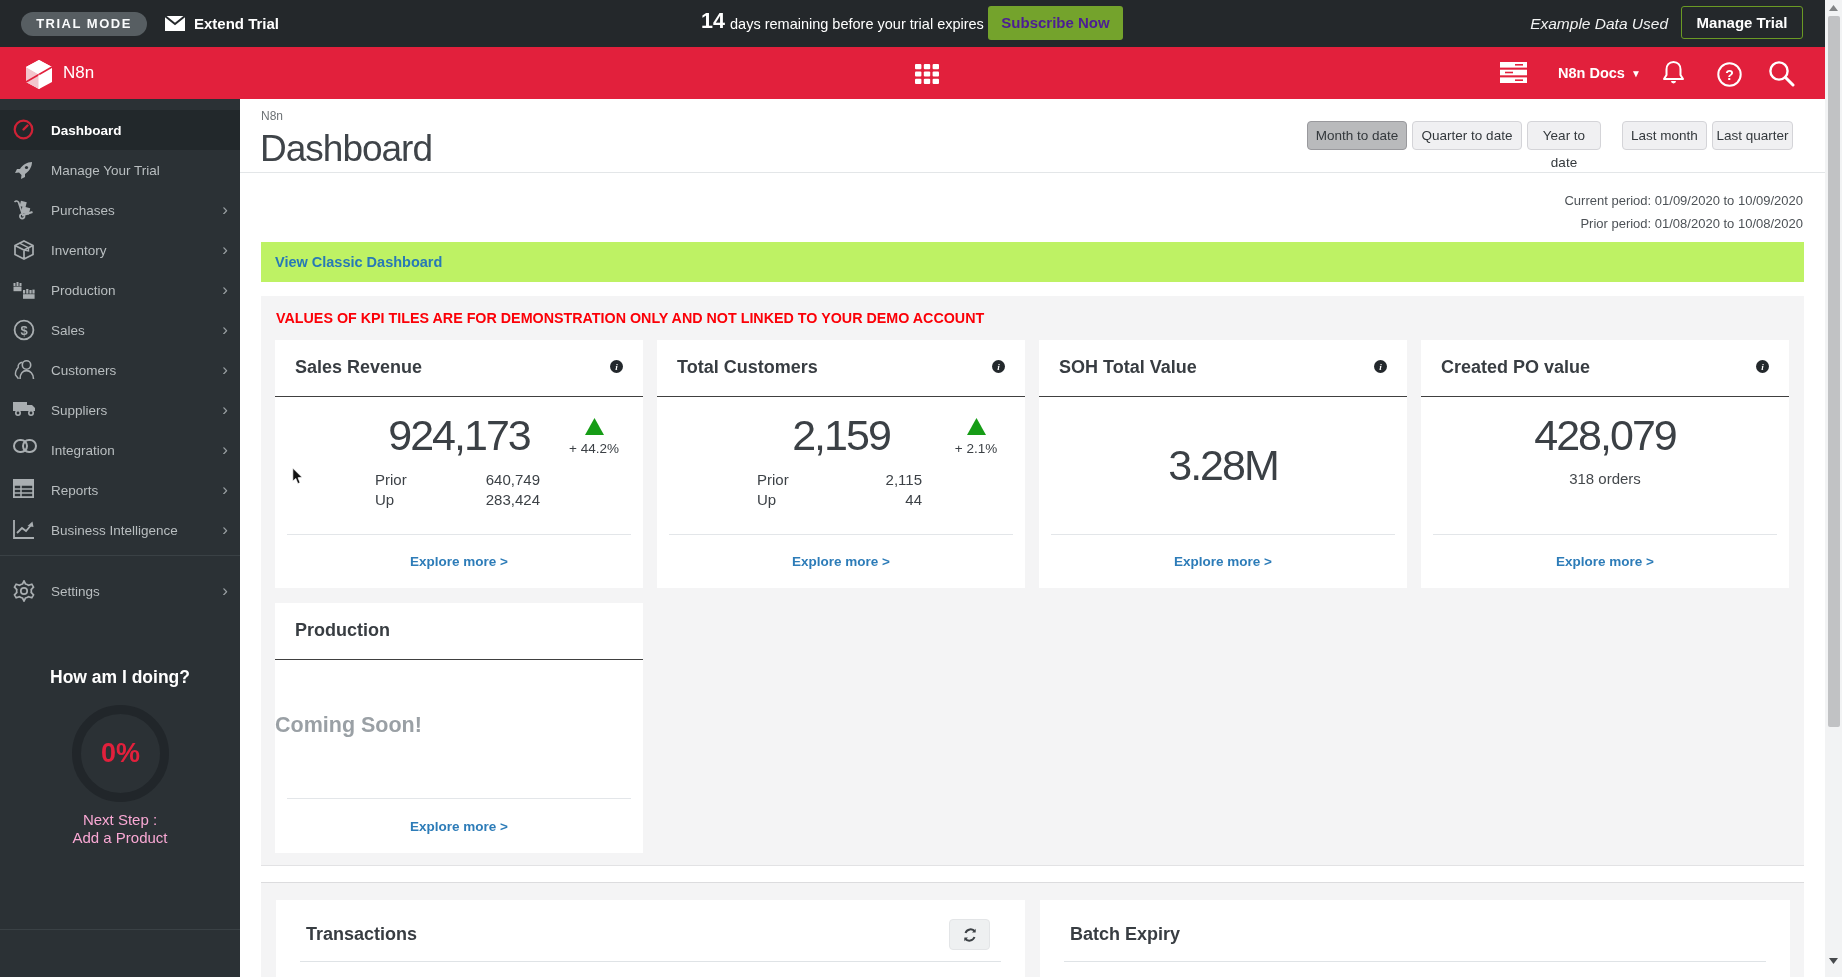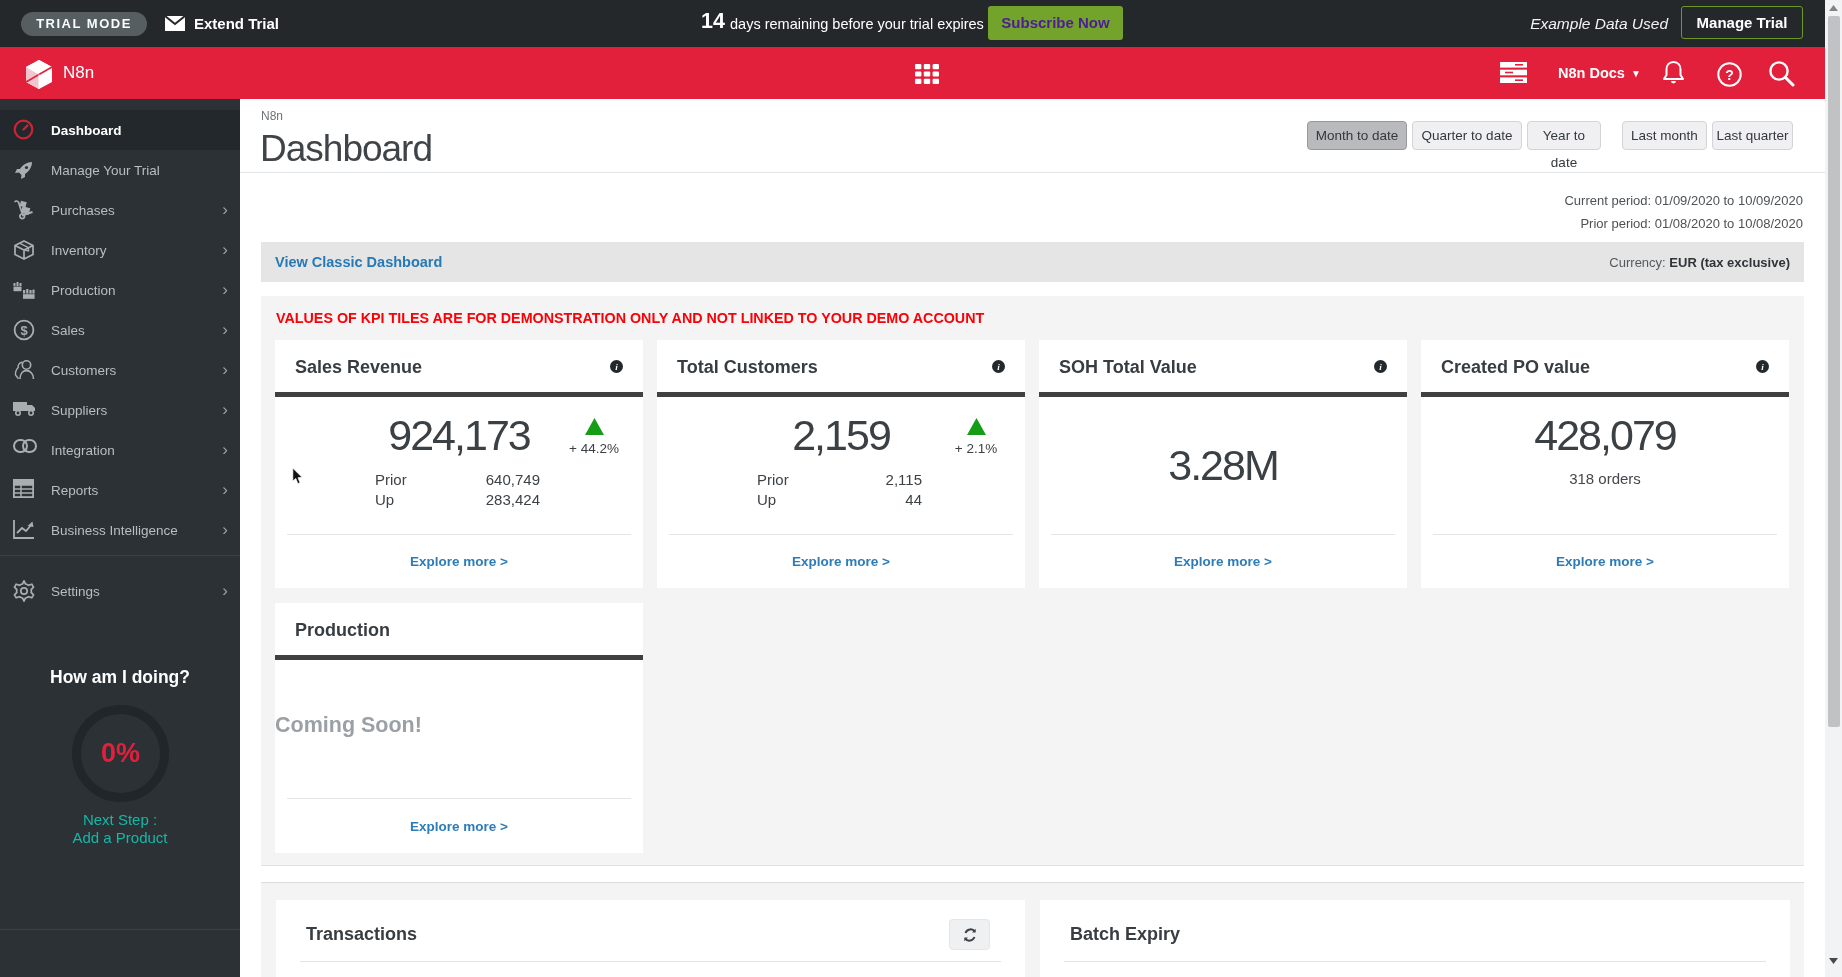--- a/index.html
+++ b/index.html
@@ -29,40 +29,40 @@
 #sidebar { left:0; top:99px; width:240px; height:878px; background:#2b3135; }
 .mitem { position:absolute; left:0; width:240px; height:40px; }
 .mitem .txt { position:absolute; left:51px; top:50%; transform:translateY(-50%); color:#b9bec0; font-size:13.5px; }
 .mitem .chev { position:absolute; right:12px; top:50%; transform:translateY(-50%); color:#9aa0a3; font-size:17px; font-weight:300; }
 .mitem .ic { position:absolute; left:13px; top:50%; transform:translateY(-50%); width:22px; height:22px; }
 #active-row { left:0; top:11px; width:240px; height:40px; background:#22282b; }
 .sdiv { position:absolute; left:0; width:240px; height:1px; background:#3a4145; }
 #howam { left:0; top:568px; width:240px; text-align:center; color:#fff; font-size:17.5px; font-weight:bold; }
 #ring { left:72px; top:606px; width:97px; height:97px; border-radius:50%; border:9px solid #21262a;
   display:flex; align-items:center; justify-content:center; color:#e2203c; font-size:27px; font-weight:bold; }
-#nextstep { left:0; top:712px; width:240px; text-align:center; color:#14b8a6; font-size:15px; line-height:18px; }
+#nextstep { left:0; top:712px; width:240px; text-align:center; color:#f9a8d4; font-size:15px; line-height:18px; }
 #collapse { left:0; top:831px; width:240px; height:46px; }
 #collapse .txt { position:absolute; left:50px; top:50%; transform:translateY(-50%); color:#9aa1a4; font-size:13.5px; }
 
 
 #main { left:240px; top:99px; width:1585px; height:878px; background:#fff; }
 #crumb { left:21px; top:10px; color:#6d7275; font-size:12px; }
 #h1 { left:20px; top:29px; color:#3f4449; font-size:37px; font-weight:300; letter-spacing:-1px; }
 .pbtn { position:absolute; top:22px; height:29px; background:#f0f0f2; border:1px solid #d4d4d8; border-radius:4px;
   color:#33383c; font-size:13.5px; text-align:center; line-height:27px; }
 .pbtn.active { background:#b9babc; border-color:#99999d; }
 #hr1 { left:0; top:73px; width:1585px; height:1px; background:#e3e6e8; }
 .period { position:absolute; right:22px; color:#4d5257; font-size:13px; }
-#grayband { left:21px; top:143px; width:1543px; height:40px; background:#e5e5e5; }
+#grayband { left:21px; top:143px; width:1543px; height:40px; background:#bef264; }
 #vcd { position:absolute; left:14px; top:0; height:40px; display:flex; align-items:center; color:#2779b6; font-size:14.5px; font-weight:bold; }
 #currency { position:absolute; right:14px; top:0; height:40px; display:flex; align-items:center; color:#55595e; font-size:13px; }
 #section1 { left:21px; top:197px; width:1543px; height:570px; background:#f4f4f5; border-bottom:1px solid #e2e2e4; }
 #warn { position:absolute; left:15px; top:14px; color:#fb0007; font-size:14.3px; font-weight:bold; }
 .card { position:absolute; background:#fff; }
-.card .chead { position:absolute; left:0; top:0; width:100%; height:57px; border-bottom:5px solid #404040; }
+.card .chead { position:absolute; left:0; top:0; width:100%; height:57px; border-bottom:1px solid #404040; }
 .card .ctitle { position:absolute; left:20px; top:17px; color:#383d42; font-size:18px; font-weight:bold; }
 .kinfo { position:absolute; right:20px; top:19px; width:13px; height:13px; }
 .kbig { position:absolute; width:100%; text-align:center; color:#3b4045; letter-spacing:-2px; }
 .kpct { position:absolute; color:#3b4045; font-size:13.5px; }
 .ktab { position:absolute; color:#3d4247; font-size:15px; }
 .ksep { position:absolute; left:12px; right:12px; height:1px; background:#e3e6e9; }
 .explore { position:absolute; width:100%; text-align:center; color:#2d7cb8; font-size:13.5px; font-weight:bold; }
 #section2 { left:21px; top:783px; width:1543px; height:95px; background:#f4f4f5; border-top:1px solid #dcdcde; }
 .bcard { position:absolute; top:17px; height:78px; background:#fff; }
 .bcard .btitle { position:absolute; left:30px; top:24px; color:#383d42; font-size:18px; font-weight:bold; }
@@ -272,21 +272,20 @@
   <div class="pbtn active" style="left:1067px; width:100px;">Month to date</div>
   <div class="pbtn" style="left:1172px; width:110px;">Quarter to date</div>
   <div class="pbtn" style="left:1287px; width:74px;">Year to date</div>
   <div class="pbtn" style="left:1382px; width:85px;">Last month</div>
   <div class="pbtn" style="left:1472px; width:81px;">Last quarter</div>
   <div class="abs" id="hr1"></div>
   <div class="period" style="top:94px">Current period: 01/09/2020 to 10/09/2020</div>
   <div class="period" style="top:117px">Prior period: 01/08/2020 to 10/08/2020</div>
   <div class="abs" id="grayband">
     <div id="vcd">View Classic Dashboard</div>
-    <div id="currency">Currency:&nbsp;<b style="color:#303438">EUR (tax exclusive)</b></div>
   </div>
   <div class="abs" id="section1">
     <div id="warn">VALUES OF KPI TILES ARE FOR DEMONSTRATION ONLY AND NOT LINKED TO YOUR DEMO ACCOUNT</div>
     <div id="cards">
         <div class="card" style="left:14px; top:44px; width:368px; height:248px;">
     <div class="chead">
             <div class="ctitle">Sales Revenue</div>
             <div class="kinfo"><svg width="13" height="13" viewBox="0 0 15 15">
                 <circle cx="7.5" cy="7.5" r="7.5" fill="#23282c"></circle>
                 <text x="7.5" y="11.4" font-size="10.5" font-weight="bold" font-style="italic" fill="#fff" text-anchor="middle" font-family="Liberation Serif">i</text>

